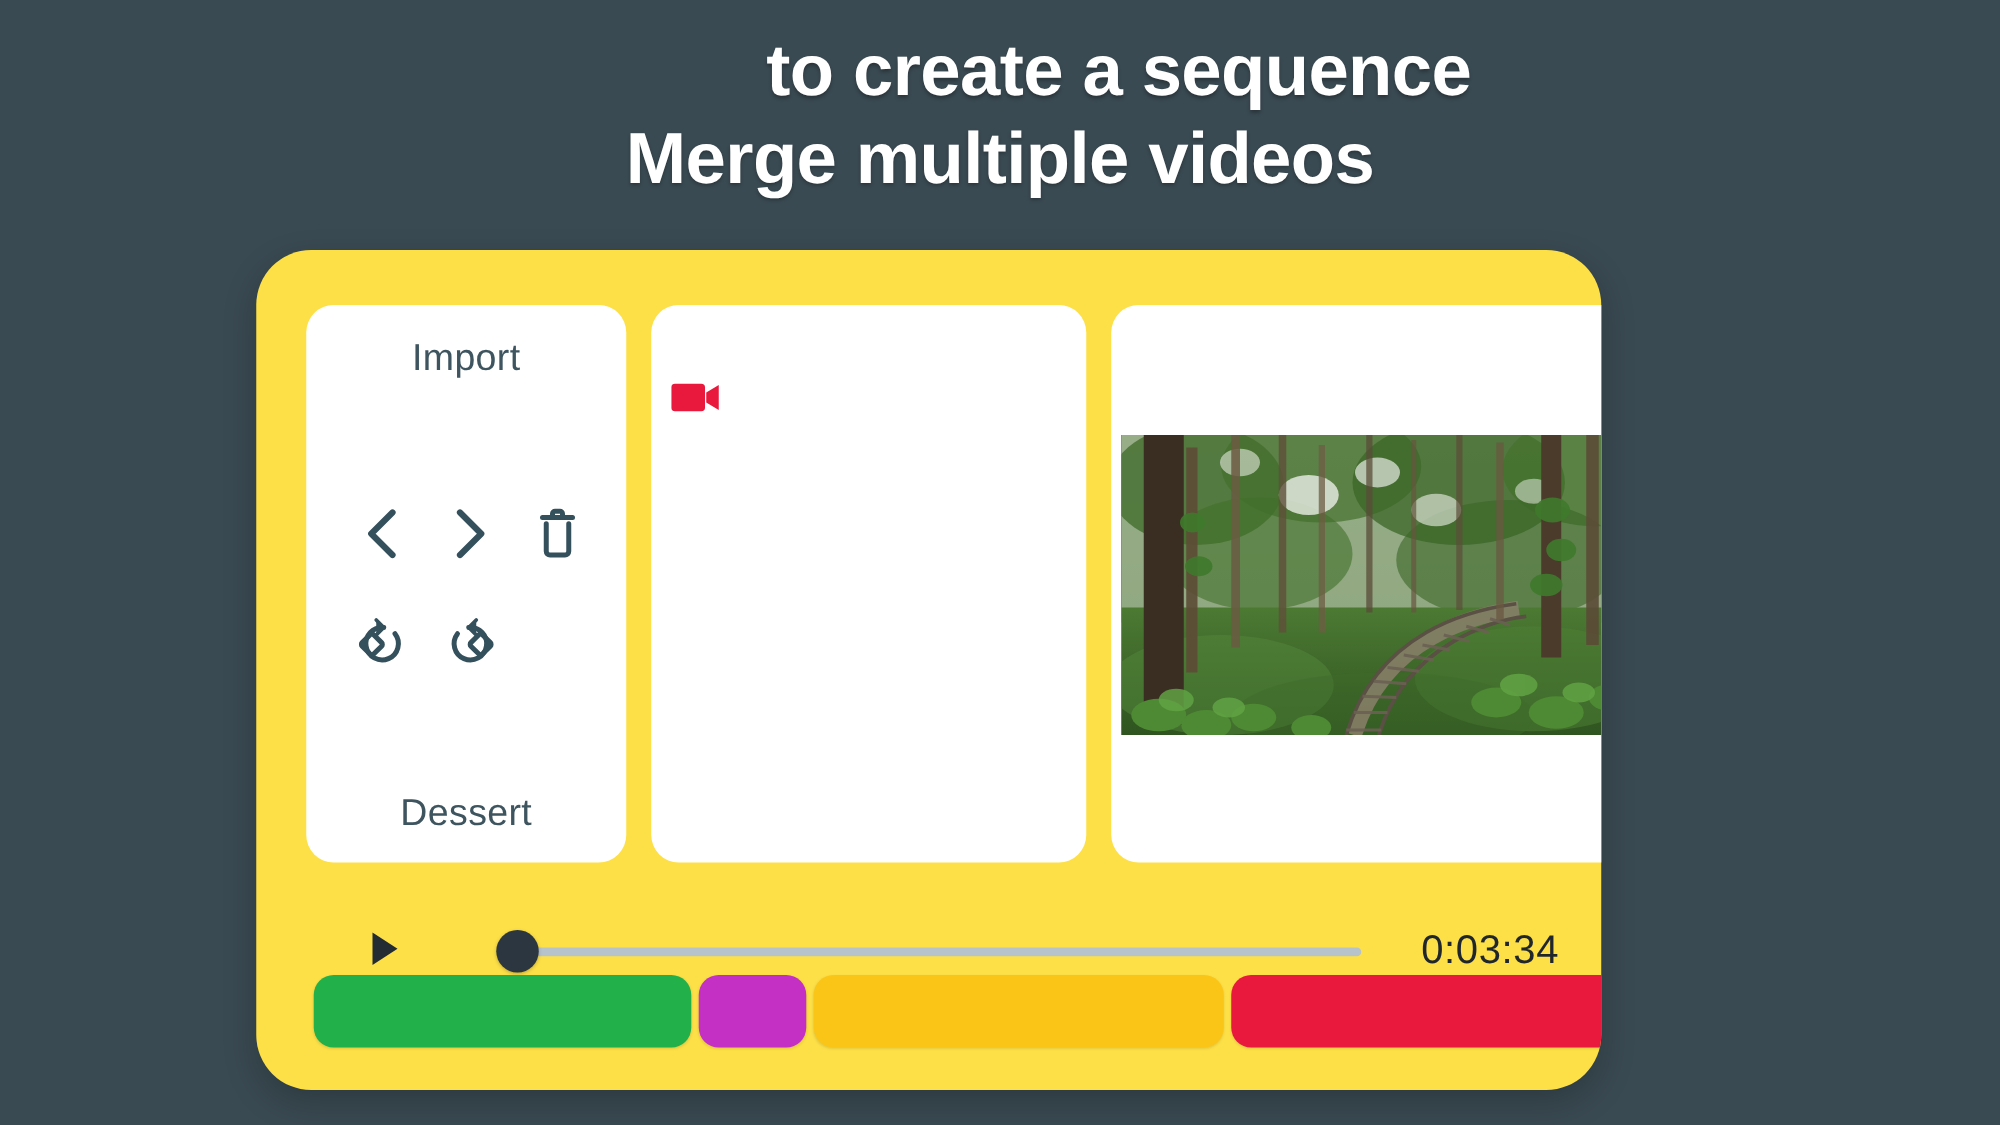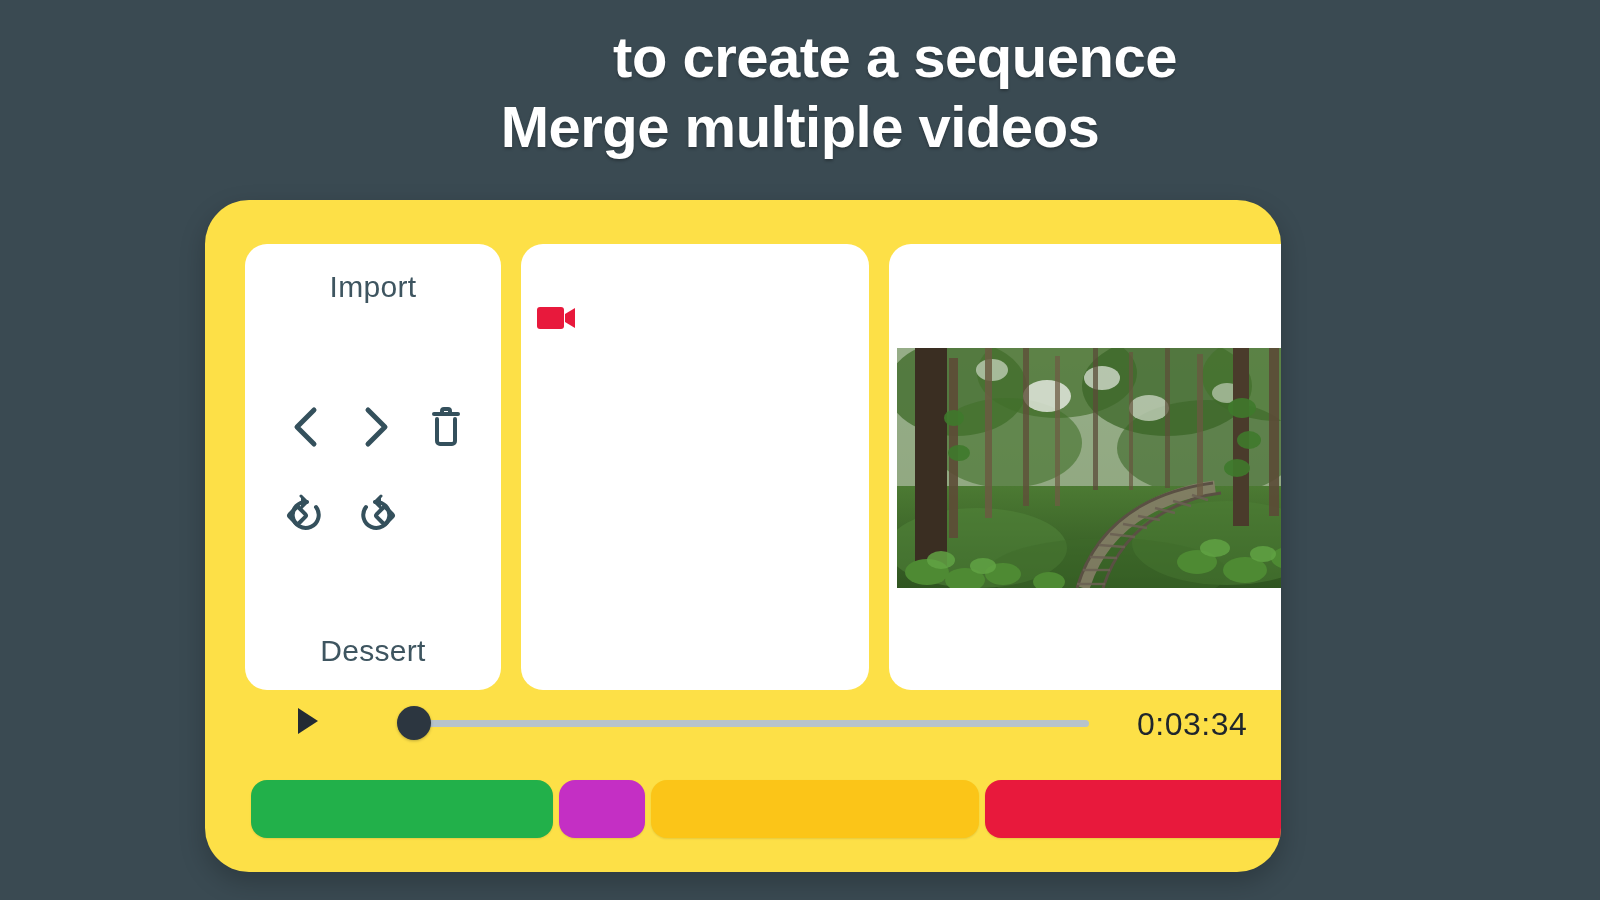--- a/index.html
+++ b/index.html
@@ -129,21 +129,21 @@
   .preview-frame svg { display: block; width: 422px; height: 240px; }
 
   
   .transport {
     position: absolute;
     left: 0;
     top: 506px;
     width: 1196px;
     height: 72px;
     display: flex;
-    align-items: flex-start;
+    align-items: flex-end;
   }
   .play-btn {
     margin-left: 86px;
     width: 34px; height: 34px;
     display: flex; align-items: center; justify-content: center;
     cursor: pointer;
   }
   .scrub {
     margin-left: 72px;
     position: relative;

